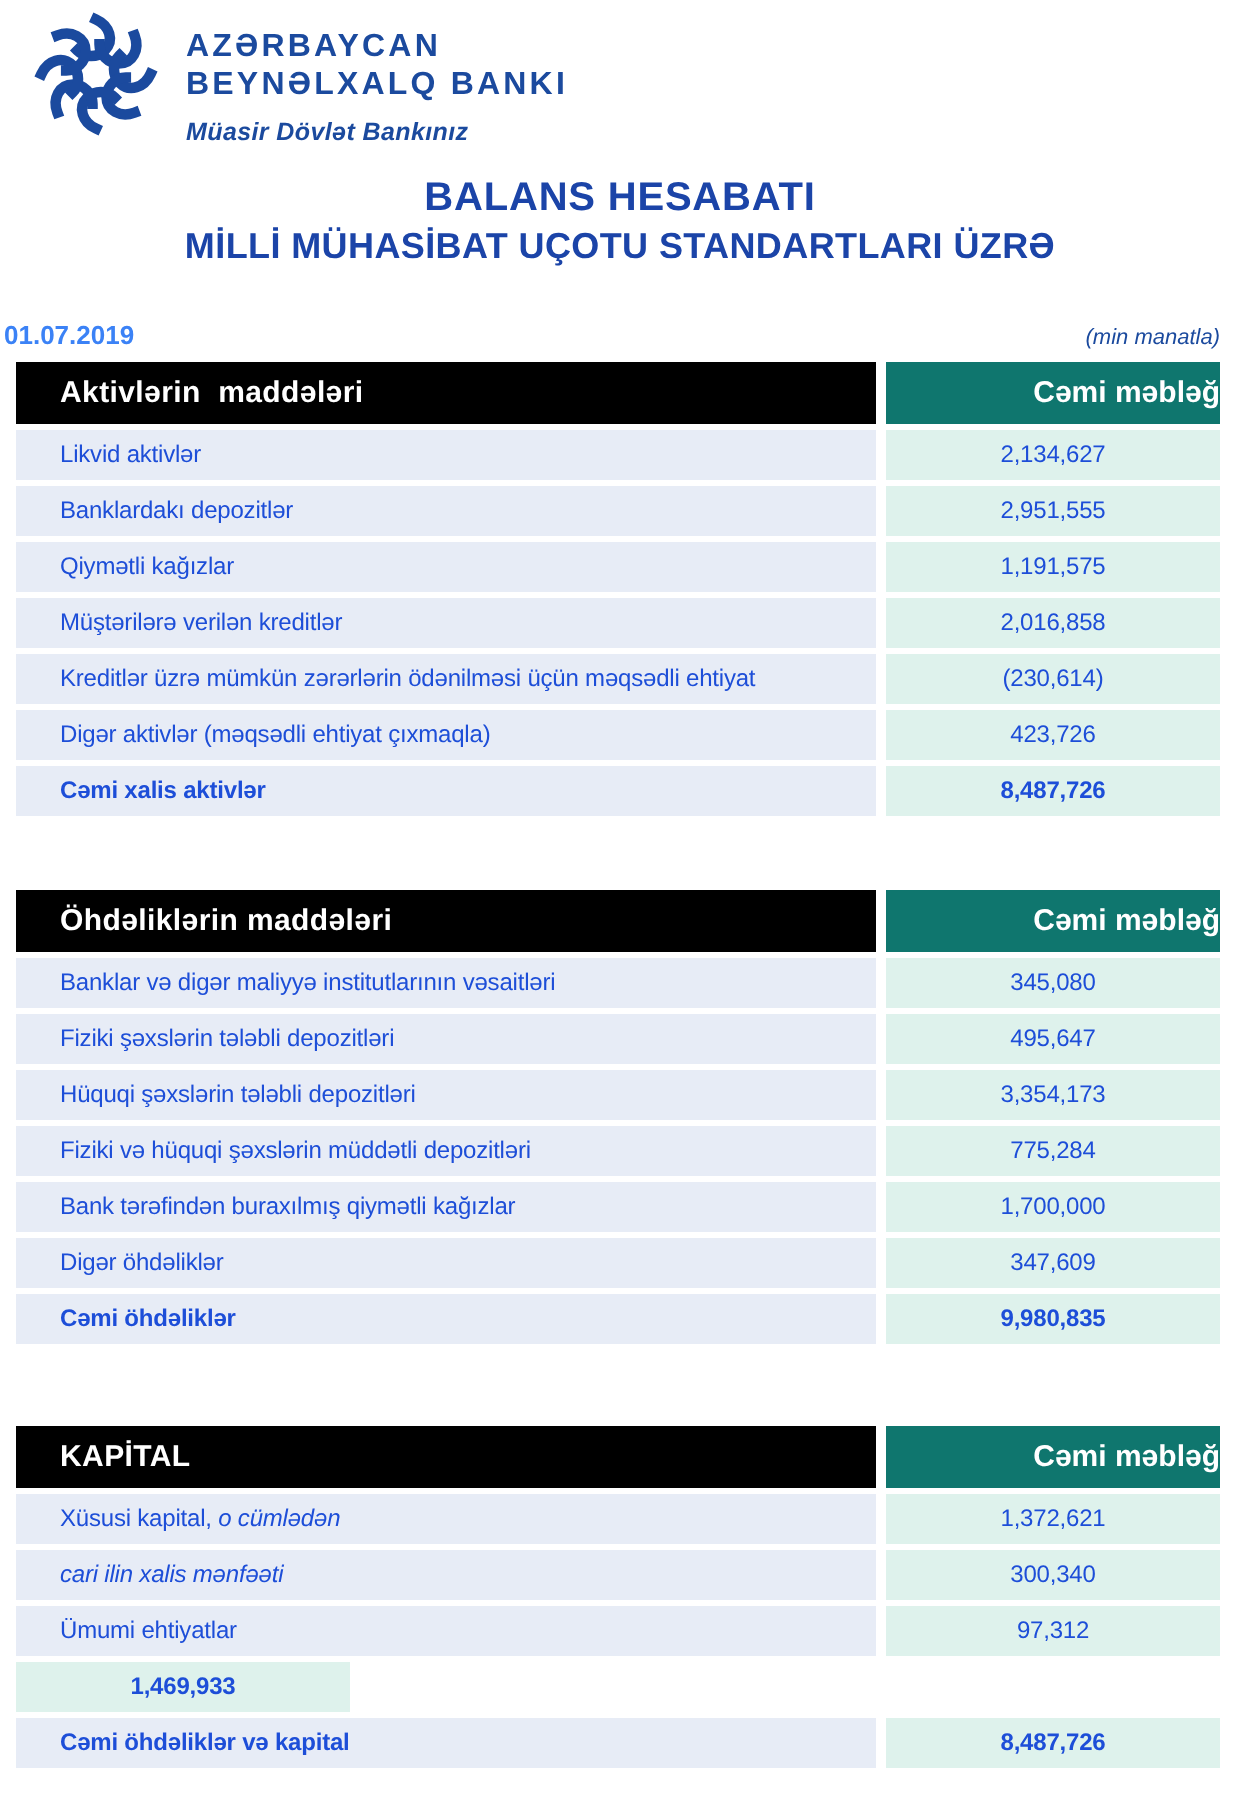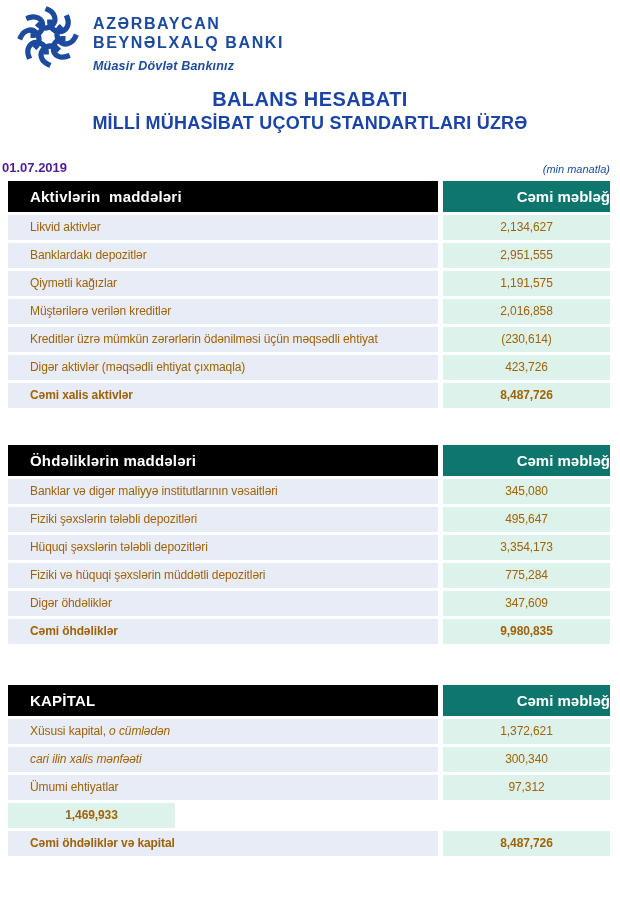--- a/index.html
+++ b/index.html
@@ -31,38 +31,38 @@
   .subtitle {
     text-align:center; margin-top:3px;
     color:#1b44a8; font-weight:bold; font-size:18px;
     letter-spacing:0.2px;
   }
   
   .meta-row {
     display:flex; justify-content:space-between; align-items:flex-end;
     margin-top:26px; padding:0 10px 0 2px;
   }
-  .date { color:#4c1d95; font-weight:bold; font-size:13px; }
+  .date { color:#3b82f6; font-weight:bold; font-size:13px; }
   .note { color:#1b4a9e; font-style:italic; font-size:11px; }
   
   .table { margin:6px 10px 0 8px; }
   .table.t2 { margin-top:37px; }
   .table.t3 { margin-top:41px; }
   .thead { display:flex; gap:5px; height:31px; }
   .th-label {
     flex:1; background:#000000; color:#fff;
     font-size:15px; font-weight:bold; line-height:31px;
     padding-left:22px; white-space:pre; letter-spacing:0.2px;
   }
   .th-value {
     width:167px; flex:0 0 auto; background:#0f766e; color:#fff;
     font-size:15px; font-weight:bold; line-height:31px; text-align:right;
   }
   .row { display:flex; gap:5px; margin-top:3px; height:25px; }
-  .cell { line-height:25px; font-size:12px; color:#a16207; letter-spacing:-0.1px; }
+  .cell { line-height:25px; font-size:12px; color:#1d4ed8; letter-spacing:-0.1px; }
   .cell.label { flex:1; background:#e7ecf6; padding-left:22px; white-space:nowrap; overflow:hidden; }
   .cell.value { width:167px; flex:0 0 auto; background:#def2ec; text-align:center; }
   .row.total .cell { font-weight:bold; }
   .row.italic .cell.label { font-style:italic; }
   .it { font-style:italic; }
 </style>
 </head>
 <body>
 
 <div class="page">
@@ -145,20 +145,24 @@
     </div>
     <div class="row">
       <div class="cell label">Hüquqi şəxslərin tələbli depozitləri</div>
       <div class="cell value">3,354,173</div>
     </div>
     <div class="row">
       <div class="cell label">Fiziki və hüquqi şəxslərin müddətli depozitləri</div>
       <div class="cell value">775,284</div>
     </div>
     <div class="row">
+      <div class="cell label">Bank tərəfindən buraxılmış qiymətli kağızlar</div>
+      <div class="cell value">1,700,000</div>
+    </div>
+    <div class="row">
       <div class="cell label">Digər öhdəliklər</div>
       <div class="cell value">347,609</div>
     </div>
     <div class="row total">
       <div class="cell label">Cəmi öhdəliklər</div>
       <div class="cell value">9,980,835</div>
     </div>
   </div>
 
   <div class="table t3">

